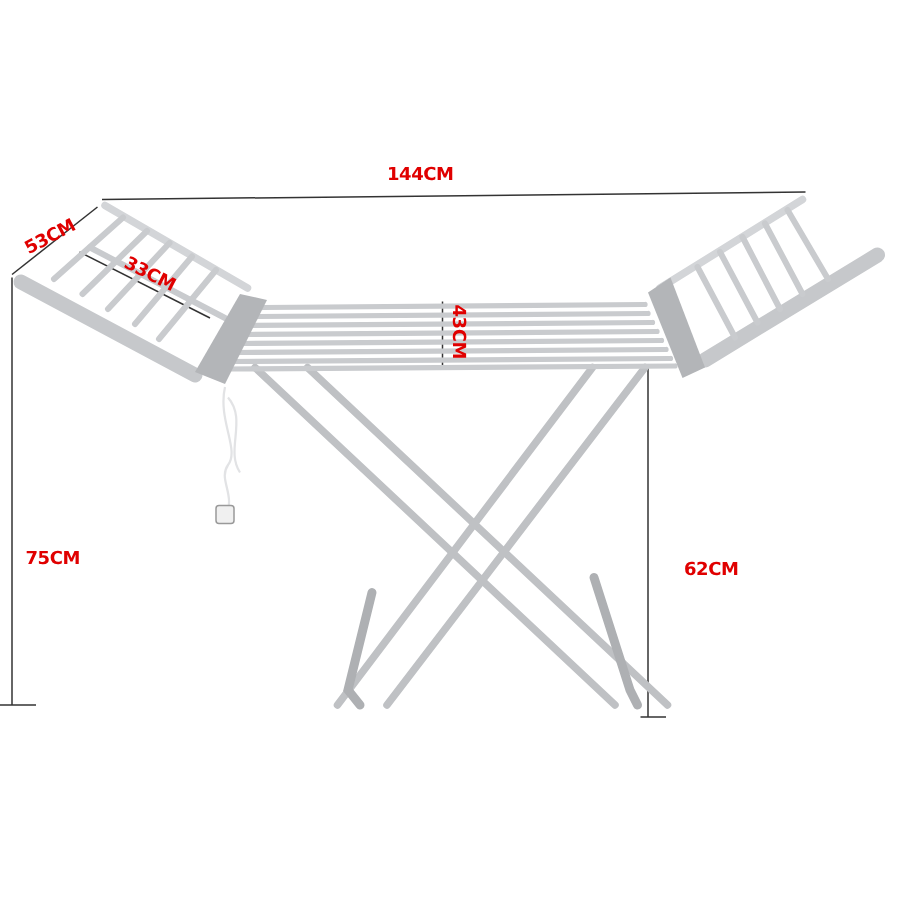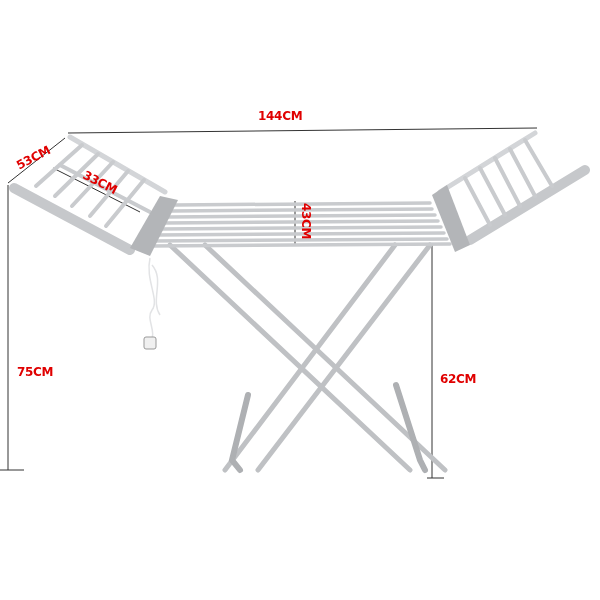--- a/index.html
+++ b/index.html
@@ -86,14 +86,14 @@
       <path d="M152,265 C165,280 150,300 160,315"></path>
     </g>
     <rect x="144" y="337" width="12" height="12" rx="2" fill="#f0f0f0" stroke="#999"></rect>
   </svg>
 
   <span class="dim-label" style="left:258px; top:109px;">144CM</span>
   <span class="dim-label rot-53" style="left:14px; top:160px;">53CM</span>
   <span class="dim-label rot-33" style="left:87px; top:168px;">33CM</span>
   <span class="dim-label rot-43" style="left:313px; top:203px;">43CM</span>
   <span class="dim-label" style="left:17px; top:333px;margin-top:32px;">75CM</span>
-  <span class="dim-label" style="left:440px; top:372px;">62CM</span>
+  <span class="dim-label" style="left:456px; top:372px;">62CM</span>
 </div>
 
 </body></html>

